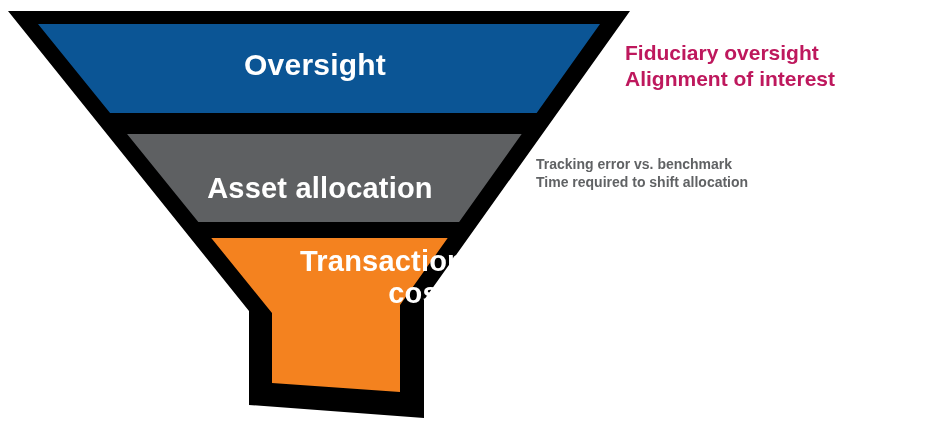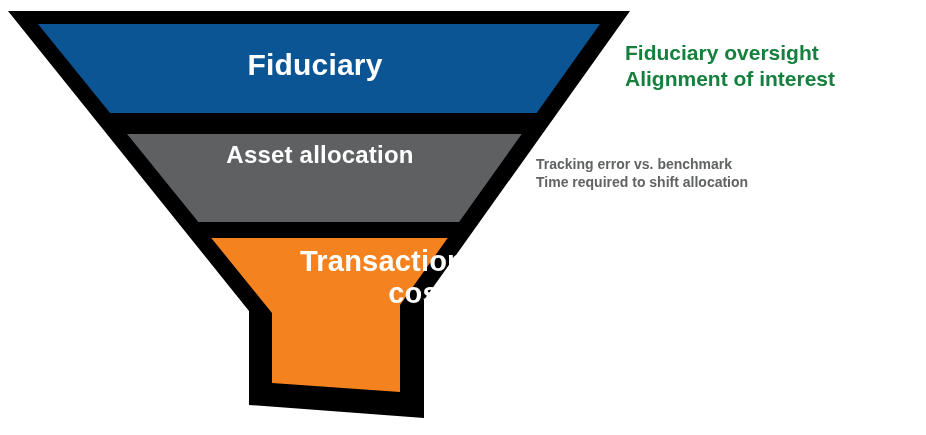--- a/index.html
+++ b/index.html
@@ -44,23 +44,23 @@
 
   #label-oversight {
     left: 160px;
     top: 48px;
     width: 310px;
     font-size: 30px;
   }
 
   #label-asset-allocation {
     left: 140px;
-    top: 142px;
+    top: 172px;
     width: 360px;
-    font-size: 24px;
+    font-size: 29px;
   }
 
   #label-transaction-costs {
     left: 190px;
     top: 245px;
     width: 275px;
     font-size: 29px;
     text-align: right;
   }
 
@@ -105,27 +105,27 @@
 
     <polygon points="8,11 630,11 424,300 424,418 249,405 249,311" fill="#000000"></polygon>
 
     <g clip-path="url(#funnel-inner-clip)">
       <rect x="0" y="20" width="926" height="93" fill="#0B5595"></rect>
       <rect x="0" y="134" width="926" height="88" fill="#5E6062"></rect>
       <rect x="0" y="238" width="926" height="200" fill="#F4821F"></rect>
     </g>
   </svg>
 
-  <div class="stage-label" id="label-oversight">Fiduciary</div>
+  <div class="stage-label" id="label-oversight">Oversight</div>
 
   <div class="stage-label" id="label-asset-allocation">Asset allocation</div>
 
   <div class="stage-label" id="label-transaction-costs">Transaction
 costs</div>
 
-  <div class="annotation" id="annotation-oversight" style="color:#15803d">Fiduciary oversight
+  <div class="annotation" id="annotation-oversight" style="color:#be185d">Fiduciary oversight
 Alignment of interest</div>
 
   <div class="annotation" id="annotation-asset-allocation" style="color:#606264">Tracking error vs. benchmark
 Time required to shift allocation</div>
 
 
 </div>
 
 </body></html>

